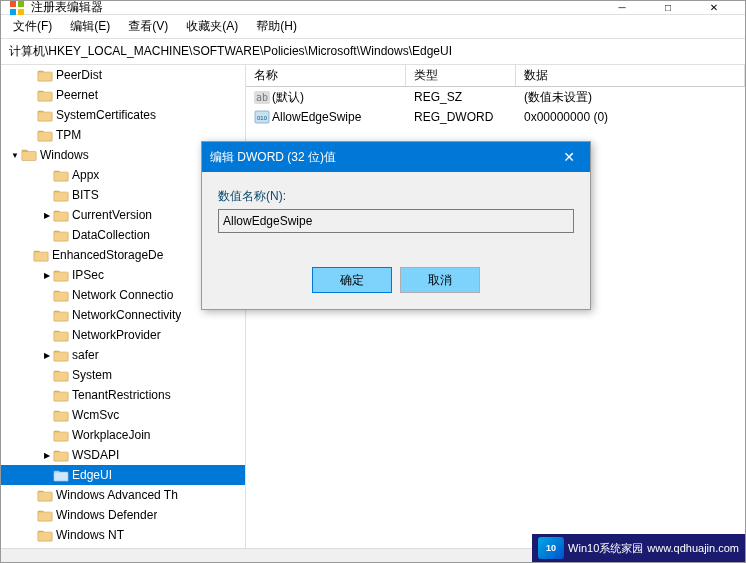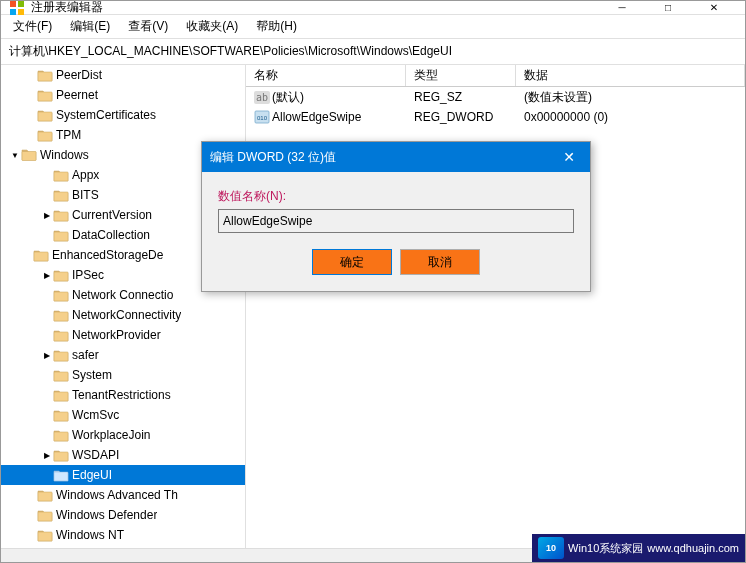--- a/index.html
+++ b/index.html
@@ -251,21 +251,21 @@
       justify-content: center;
       font-size: 14px;
     }
 
     .dialog-body {
       padding: 16px;
     }
     .dialog-label {
       font-size: 12px;
       margin-bottom: 4px;
-      color: #be185d;
+      color: #0c4a6e;
     }
     .dialog-input {
       width: 100%;
       height: 24px;
       border: 1px solid #7a7a7a;
       padding: 2px 4px;
       font-size: 12px;
       background: #fff;
       margin-bottom: 12px;
       color: #000;
@@ -337,27 +337,28 @@
 
     .dialog-buttons {
       display: flex;
       justify-content: center;
       gap: 8px;
       margin-top: 4px;
     }
     .dialog-btn {
       width: 80px;
       height: 26px;
-      background: #f97316;
+      background: #7dd3fc;
       border: 1px solid #adadad;
       cursor: pointer;
       font-size: 12px;
       display: flex;
       align-items: center;
       justify-content: center;
+      margin-top: 18px;
     }
     .dialog-btn.primary { border-color: #0078d7; }
 
     
     .watermark {
       position: absolute;
       bottom: 0;
       right: 0;
       background: #1a1a6e;
       color: #fff;

